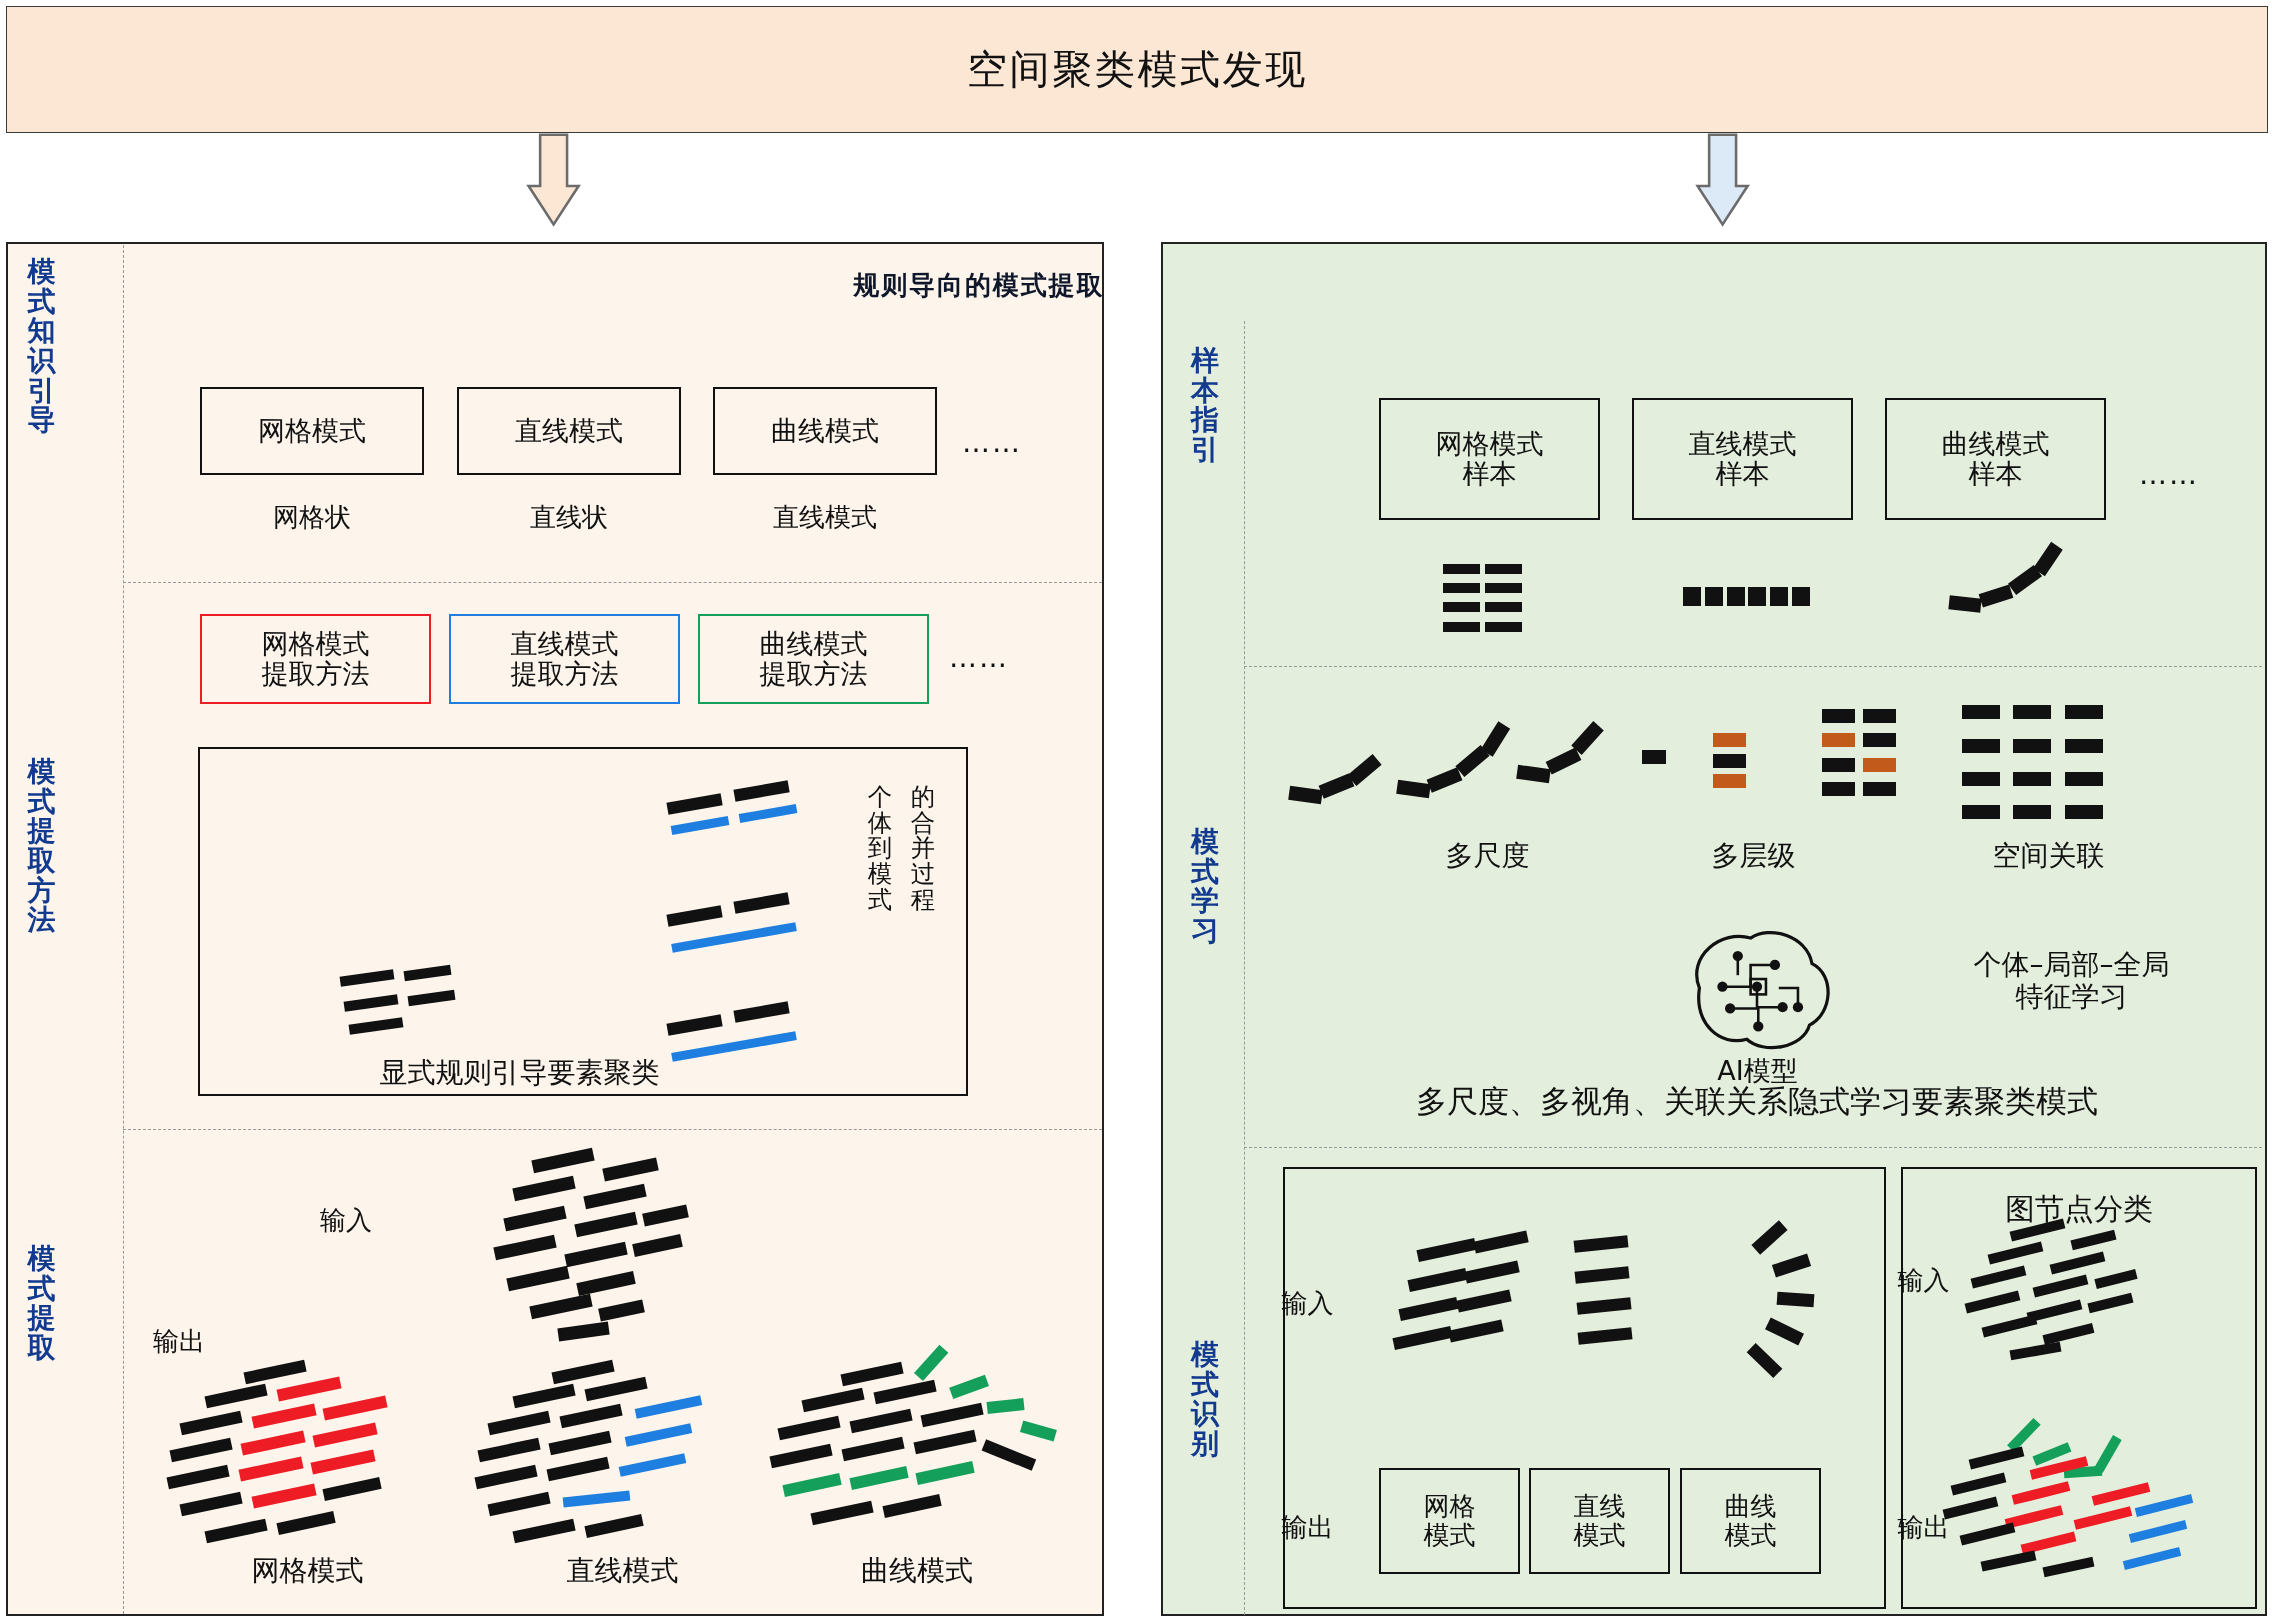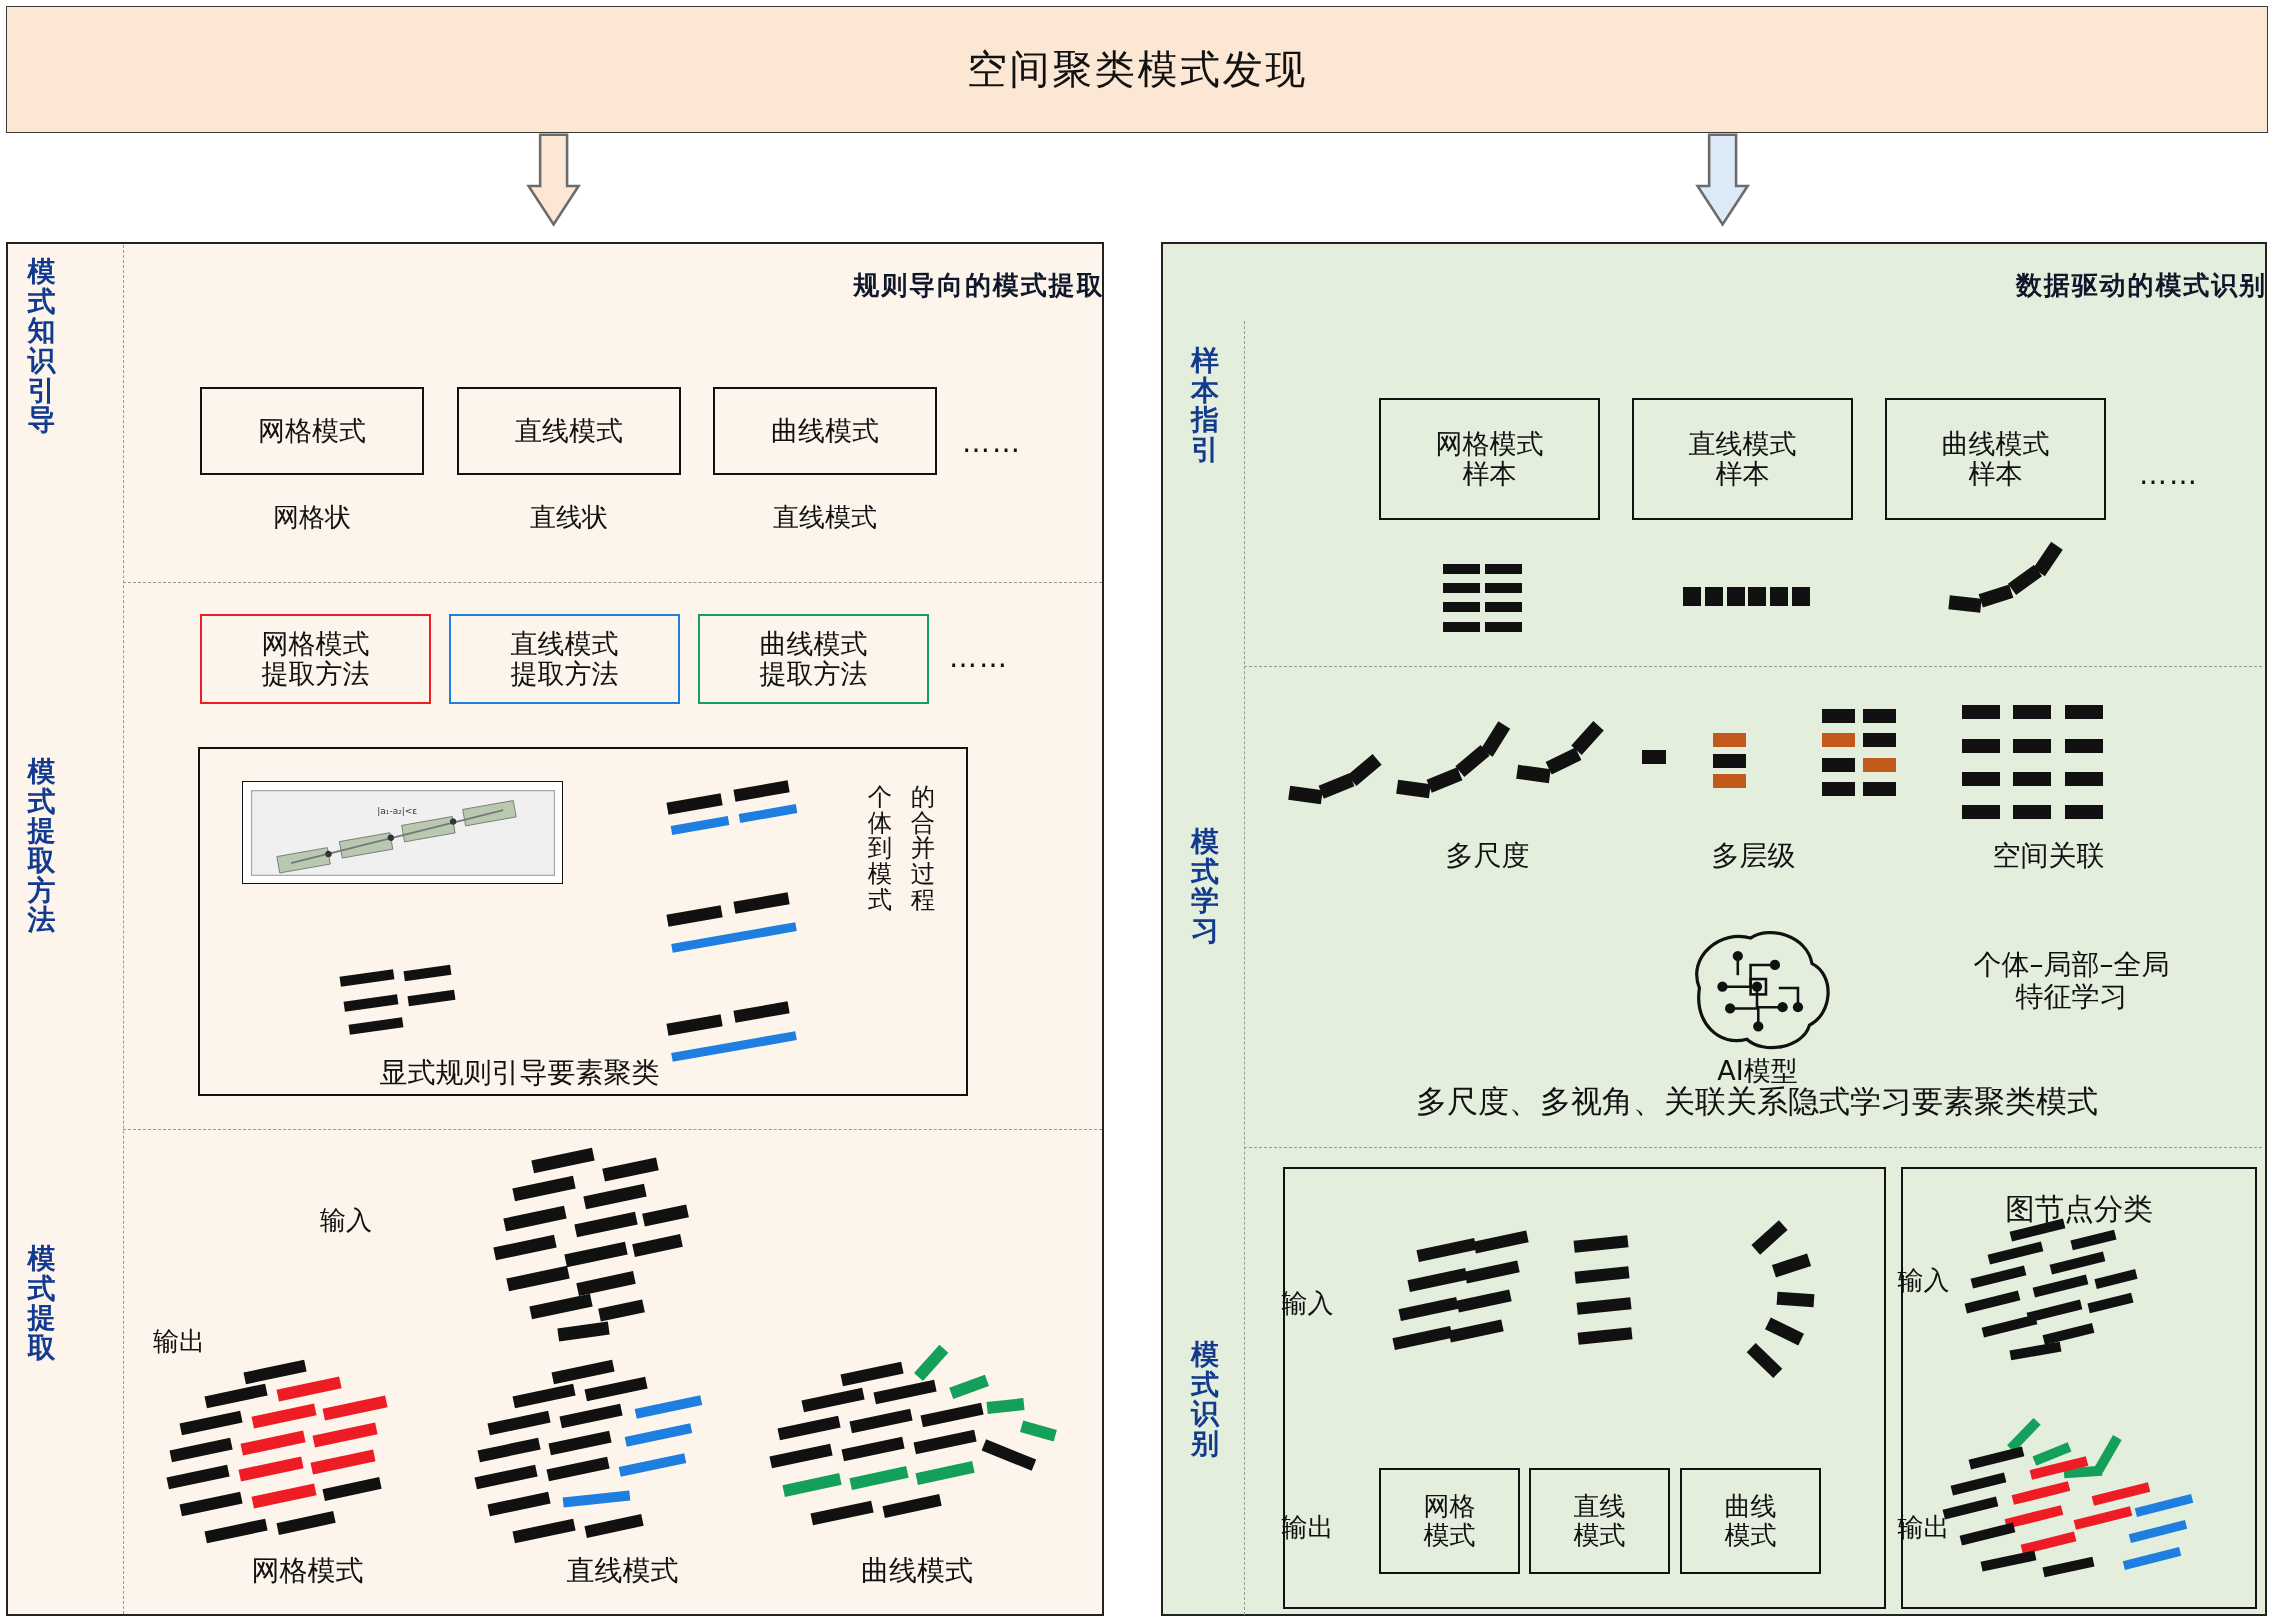--- a/index.html
+++ b/index.html
@@ -273,36 +273,20 @@
 提取方法</div>
   <div class="box" style="left:449px; top:614px; width:231px; height:90px; border-color:#1f7fe0; white-space:pre-line;">直线模式
 提取方法</div>
   <div class="box" style="left:698px; top:614px; width:231px; height:90px; border-color:#14a05a; white-space:pre-line;">曲线模式
 提取方法</div>
   <div class="dots" style="left:949px; top:641px;">……</div>
 
   <div class="box" style="left:198px; top:747px; width:770px; height:349px; border-width:2.6px;"></div>
   <div class="plain-text" style="left:231px; top:1057px; width:577px; font-size:28px;">显式规则引导要素聚类</div>
 
-  <div class="box thin" style="left:242px; top:781px; width:321px; height:103px; background:#ffffff;">
-    <svg width="308" height="90" viewBox="0 0 480 140" style="font-size:42px">
-      <rect x="4" y="4" width="472" height="132" fill="#f0f0f0" stroke="#aaa" stroke-width="2"></rect>
-      <g transform="rotate(-10 240 70)">
-        <rect x="40" y="72" width="80" height="26" fill="#b9c9b0" stroke="#555"></rect>
-        <rect x="140" y="66" width="80" height="26" fill="#b9c9b0" stroke="#555"></rect>
-        <rect x="240" y="58" width="80" height="26" fill="#b9c9b0" stroke="#555"></rect>
-        <rect x="338" y="50" width="80" height="26" fill="#b9c9b0" stroke="#555"></rect>
-        <line x1="60" y1="86" x2="400" y2="62" stroke="#777" stroke-width="3"></line>
-        <circle cx="120" cy="82" r="5" fill="#333"></circle>
-        <circle cx="220" cy="74" r="5" fill="#333"></circle>
-        <circle cx="320" cy="66" r="5" fill="#333"></circle>
-      </g>
-      <text x="200" y="40" font-size="14" fill="#333">|a₁-a₂|&lt;ε</text>
-    </svg>
-  </div>
 
   <div class="grp" style="left:340px; top:967px; width:141px; height:64px;">
     <div class="seg" style="left:0px;  top:6.4px; width:54px; height:10.3px; transform:rotate(-8deg);"></div>
     <div class="seg" style="left:64px;top:1.3px;  width:47px; height:10.3px; transform:rotate(-8deg);"></div>
     <div class="seg" style="left:3.8px;  top:31px; width:54px; height:10.3px; transform:rotate(-8deg);"></div>
     <div class="seg" style="left:68px;top:26px; width:47px; height:10.3px; transform:rotate(-8deg);"></div>
     <div class="seg" style="left:9px; top:54px; width:54px; height:10.3px; transform:rotate(-8deg);"></div>
   </div>
 
   <div class="grp" style="left:667px; top:779px; width:192px; height:58px;">
@@ -417,21 +401,20 @@
     <div class="seg green" style="left:13px;top:126px; width:58px;height:11.5px;transform:rotate(-12deg);"></div>
     <div class="seg green" style="left:80px;top:119px;width:58px;height:11.5px;transform:rotate(-12deg);"></div>
     <div class="seg green" style="left:146px;top:114px;width:58px;height:11.5px;transform:rotate(-12deg);"></div>
     <div class="seg" style="left:41px; top:154px;width:62px;height:11.5px;transform:rotate(-12deg);"></div>
     <div class="seg" style="left:113px;top:147px;width:58px;height:11.5px;transform:rotate(-12deg);"></div>
   </div>
   <div class="plain-text" style="left:795px; top:1555px; width:244px; font-size:28px;">曲线模式</div>
 
   <div class="panel" id="panel-right"></div>
 
-  <div class="panel-title" style="left:1161px; top:268px; width:1106px;">数据驱动的模式识别</div>
 
   <div class="stage-label" style="left:1184px; top:346px;">
     <span>样</span>
       <span>本</span>
       <span>指</span>
       <span>引</span>
   </div>
   <div class="stage-label" style="left:1184px; top:827px;">
     <span>模</span>
       <span>式</span>

